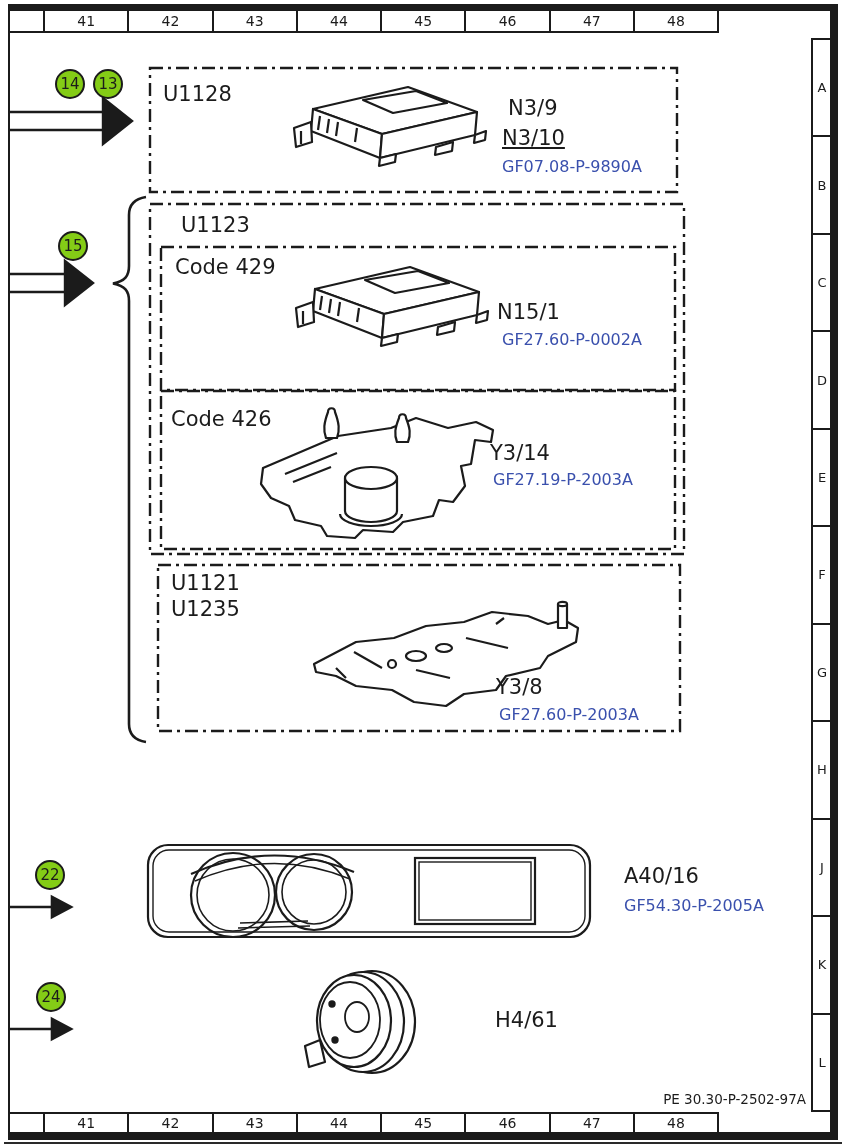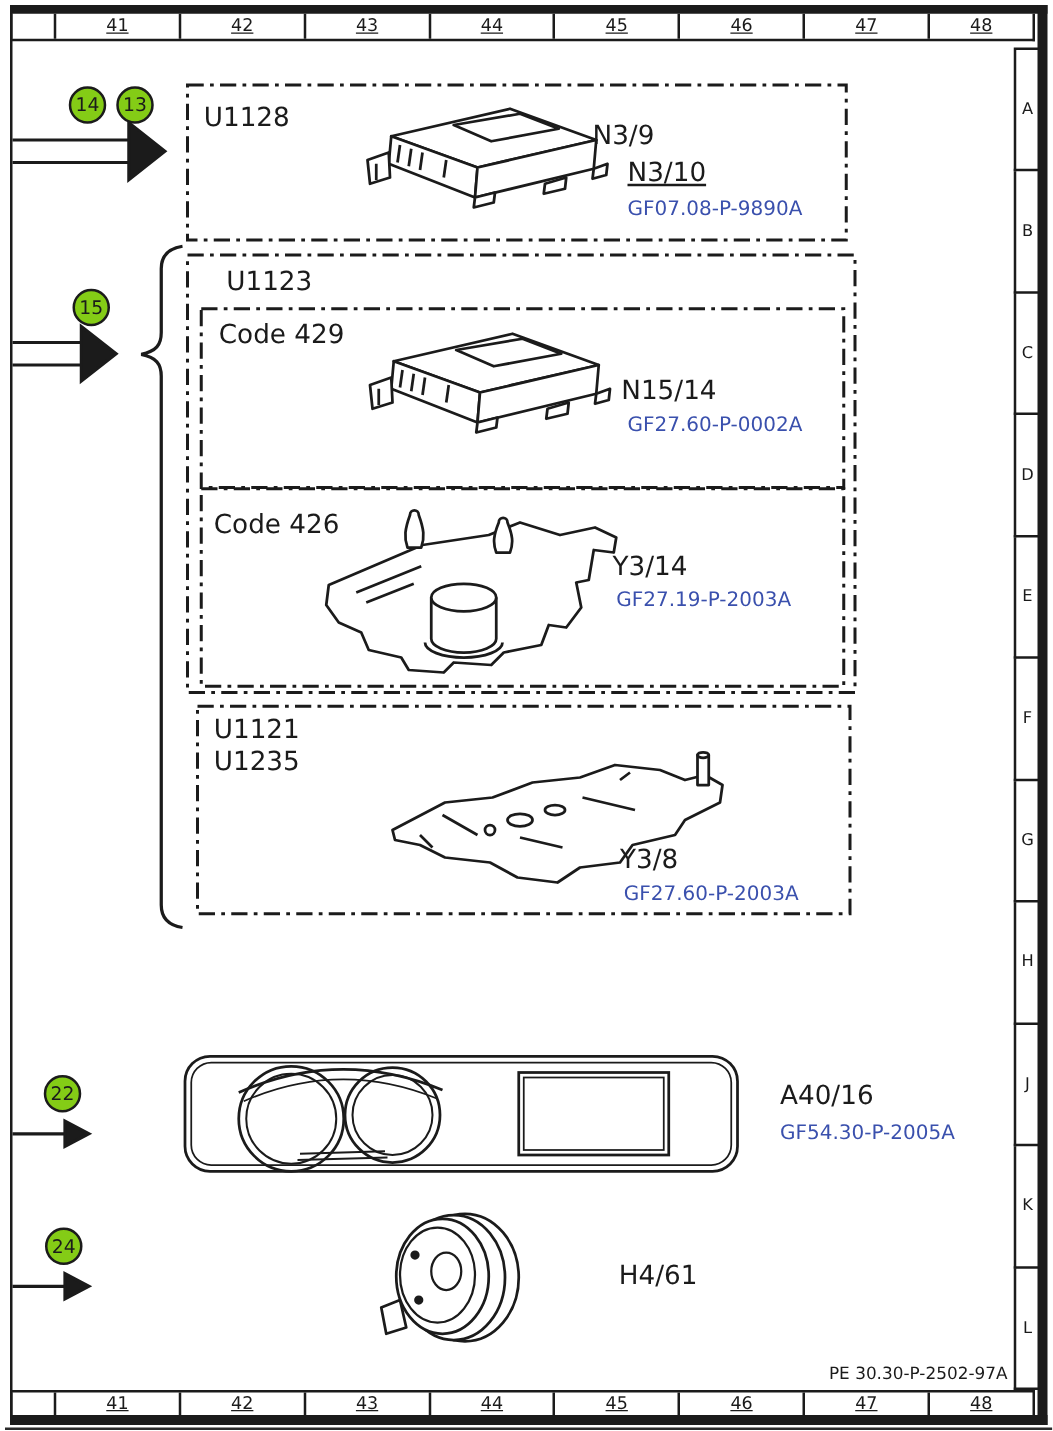--- a/index.html
+++ b/index.html
@@ -13,23 +13,22 @@
   }
   
   .bar{position:absolute;background:var(--line);}
   .bar-top{left:8px;top:4px;right:4px;height:7px;}
   .bar-right{top:4px;right:4px;width:8px;bottom:5px;}
   .bar-bottom{left:8px;right:4px;bottom:5px;height:8px;}
   .line-left{left:8px;top:4px;width:2px;bottom:5px;}
   .hairline-bottom{left:4px;right:0;bottom:1px;height:2px;background:#2a2a2a;}
   
   .ruler{
-    position:absolute;left:8px;width:820px;display:flex;box-sizing:border-box;
+    position:absolute;left:8px;width:711px;display:flex;box-sizing:border-box;
     border-right:2px solid var(--line);
-    text-decoration:underline;
   }
   .ruler-top{top:11px;height:22px;border-bottom:2px solid var(--line);}
   .ruler-bottom{top:1112px;height:20px;border-top:2px solid var(--line);}
   .ruler .cell{
     box-sizing:border-box;border-left:2px solid var(--line);
     display:flex;align-items:center;justify-content:center;
     font-size:14px;line-height:1;flex:1;
   }
   .ruler .cell.stub{flex:0 0 35px;}
   .ruler .cell.last{flex:0 0 84px;}
@@ -214,27 +213,27 @@
       <span>15</span>
     </div>
   <div class="callout" style="left:35px;top:860px;">
       <span>22</span>
     </div>
   <div class="callout" style="left:36px;top:982px;">
       <span>24</span>
     </div>
 
   <div class="lbl" style="left:163px;top:82px;">U1128</div>
-  <div class="lbl" style="left:474px;top:96px;">N3/9</div>
+  <div class="lbl" style="left:508px;top:96px;">N3/9</div>
   <div class="lbl" style="left:502px;top:126px;text-decoration:underline;">N3/10</div>
   <div class="gf" style="left:502px;top:157px;">GF07.08-P-9890A</div>
 
   <div class="lbl" style="left:181px;top:213px;">U1123</div>
   <div class="lbl" style="left:175px;top:255px;">Code 429</div>
-  <div class="lbl" style="left:497px;top:300px;">N15/14</div>
+  <div class="lbl" style="left:497px;top:300px;">N15/1</div>
   <div class="gf" style="left:502px;top:330px;">GF27.60-P-0002A</div>
 
   <div class="lbl" style="left:171px;top:407px;text-align:right;">Code 426</div>
   <div class="lbl" style="left:490px;top:441px;">Y3/14</div>
   <div class="gf" style="left:493px;top:470px;">GF27.19-P-2003A</div>
 
   <div class="lbl" style="left:171px;top:571px;">U1121</div>
   <div class="lbl" style="left:171px;top:597px;">U1235</div>
   <div class="lbl" style="left:496px;top:675px;">Y3/8</div>
   <div class="gf" style="left:499px;top:705px;">GF27.60-P-2003A</div>

